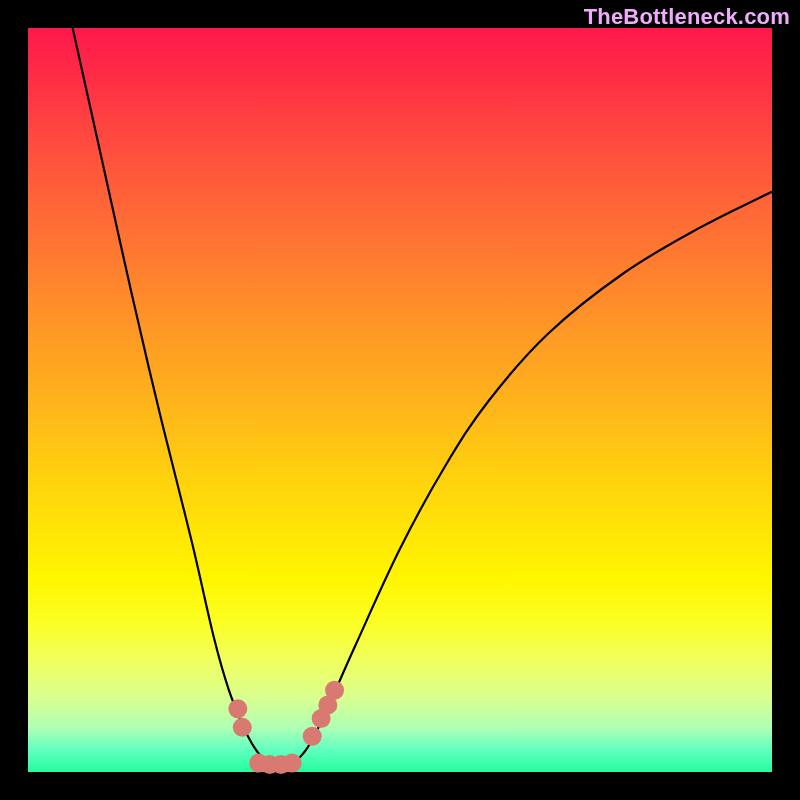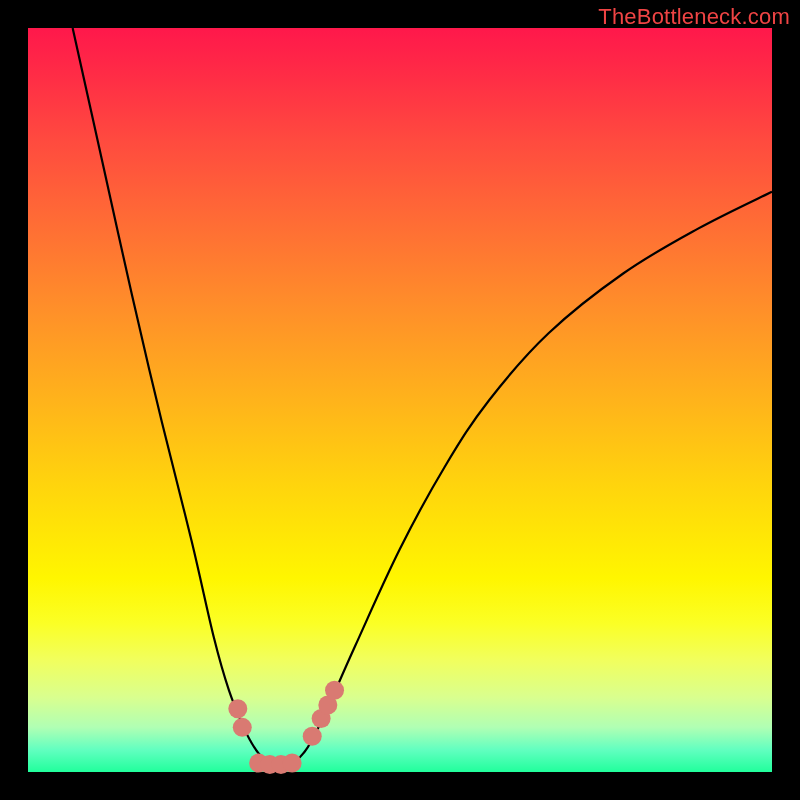--- a/index.html
+++ b/index.html
@@ -40,23 +40,23 @@
       #d9ff8f 90%,
       #b0ffb4 94%,
       #62ffc0 97%,
       #21ff9c 100%
     );
   }
   .watermark {
     position: absolute;
     top: 4px;
     right: 10px;
-    color: #ef4444;
+    color: #f0abfc;
     font-size: 22px;
-    font-weight: 400;
+    font-weight: 700;
     letter-spacing: 0.2px;
     user-select: none;
   }
   svg.curve {
     position: absolute;
     left: 0;
     top: 0;
     width: 744px;
     height: 744px;
     overflow: visible;

